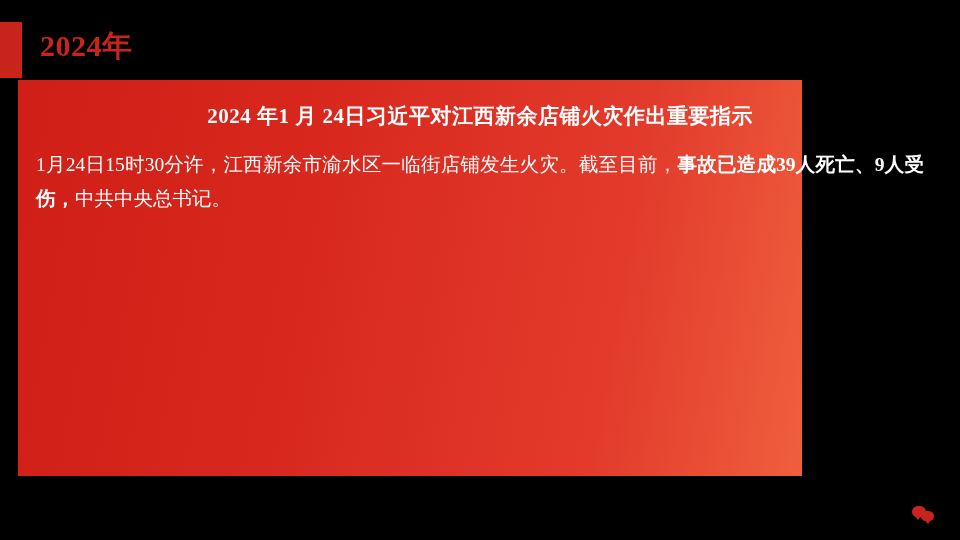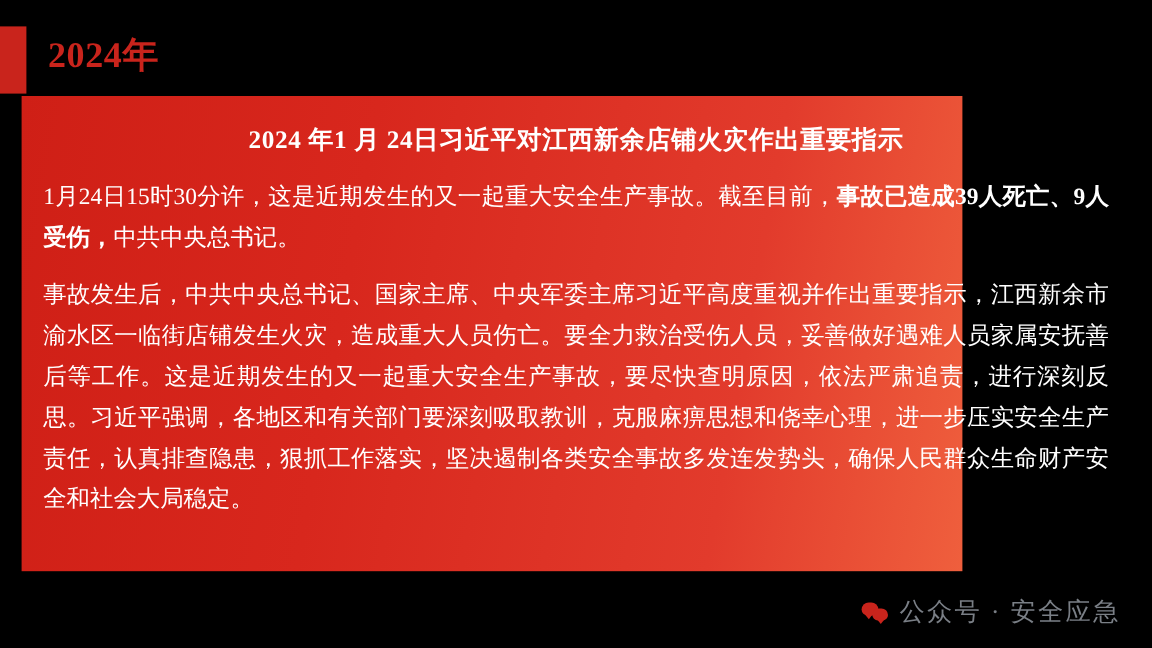--- a/index.html
+++ b/index.html
@@ -153,27 +153,25 @@
 
   <div class="header">
     <div class="header-bar"></div>
     <div class="header-year">2024年</div>
   </div>
 
   <div class="panel">
     <div class="panel-title">2024 年1 月 24日习近平对江西新余店铺火灾作出重要指示</div>
 
     <div class="para para-1">
-      <span>1月24日15时30分许，这是近期发生的又一起重大安全生产事故。截至目前，</span><span class="hl">事故已造成39人死亡、9人受伤，</span><span>中共中央总书记。</span>
+      <span>1月24日15时30分许，江西新余市渝水区一临街店铺发生火灾。截至目前，</span><span class="hl">事故已造成39人死亡、9人受伤，</span><span>中共中央总书记。</span>
     </div>
 
-    <div class="para para-2">事故发生后，中共中央总书记、国家主席、中央军委主席习近平高度重视并作出重要指示，江西新余市渝水区一临街店铺发生火灾，造成重大人员伤亡。要全力救治受伤人员，妥善做好遇难人员家属安抚善后等工作。这是近期发生的又一起重大安全生产事故，要尽快查明原因，依法严肃追责，进行深刻反思。习近平强调，各地区和有关部门要深刻吸取教训，克服麻痹思想和侥幸心理，进一步压实安全生产责任，认真排查隐患，狠抓工作落实，坚决遏制各类安全事故多发连发势头，确保人民群众生命财产安全和社会大局稳定。</div>
   </div>
 
   <div class="footer-wm">
     <span class="wm-icon">
       <span class="b1"></span>
       <span class="b2"></span>
     </span>
-    <span class="wm-text">公众号 · 安全应急</span>
   </div>
 
 </div>
 
 </body></html>

